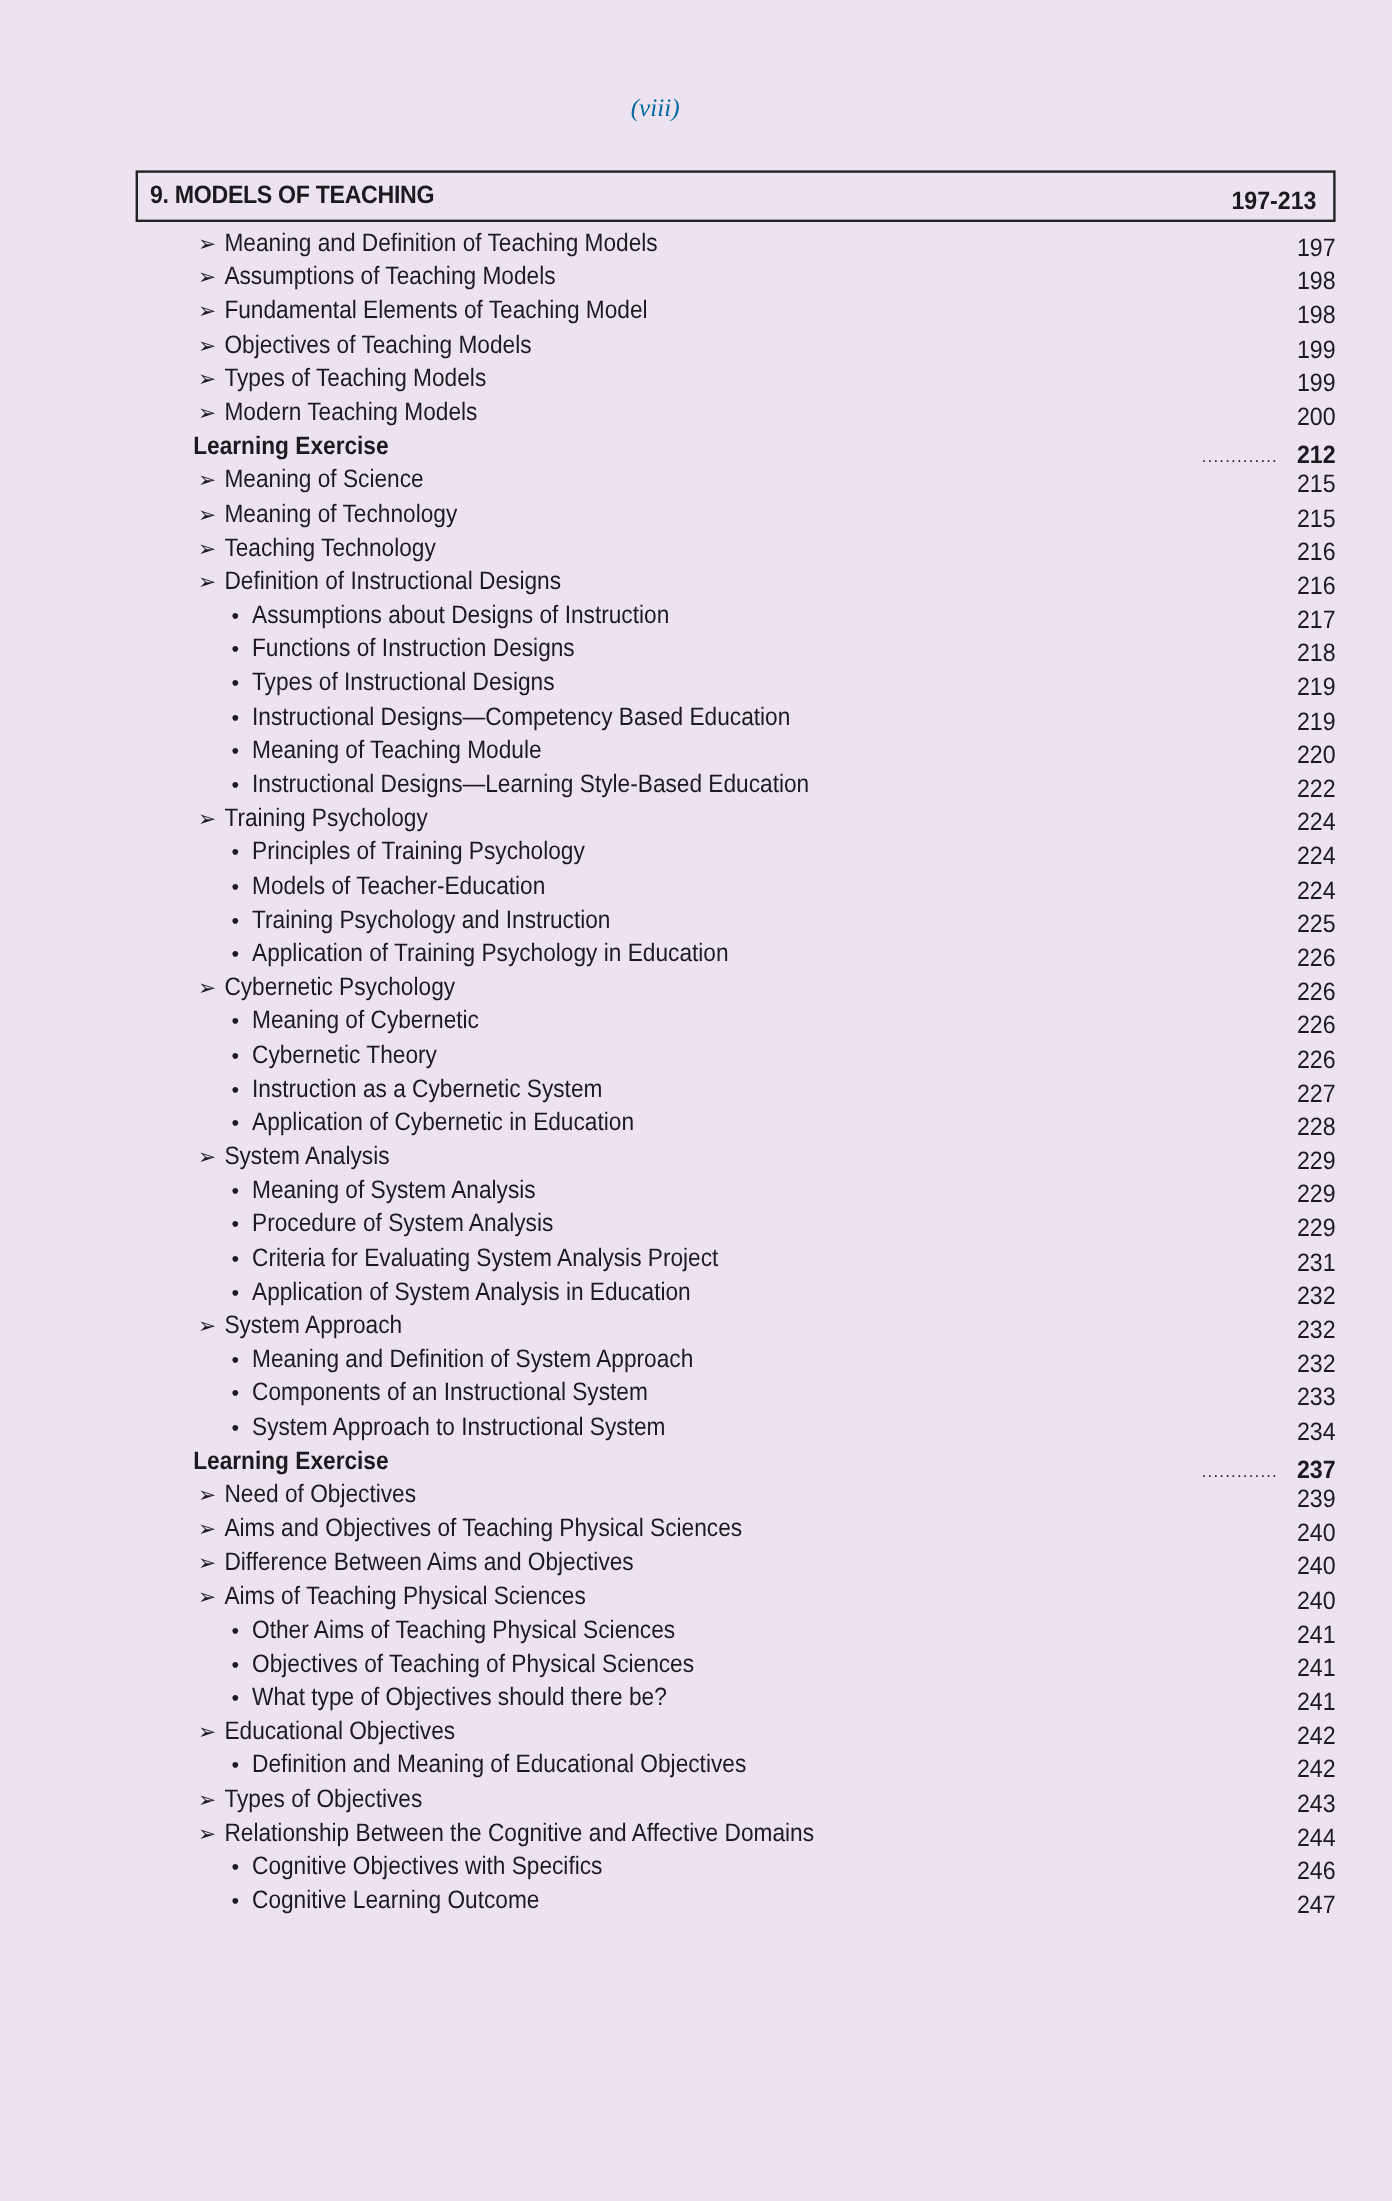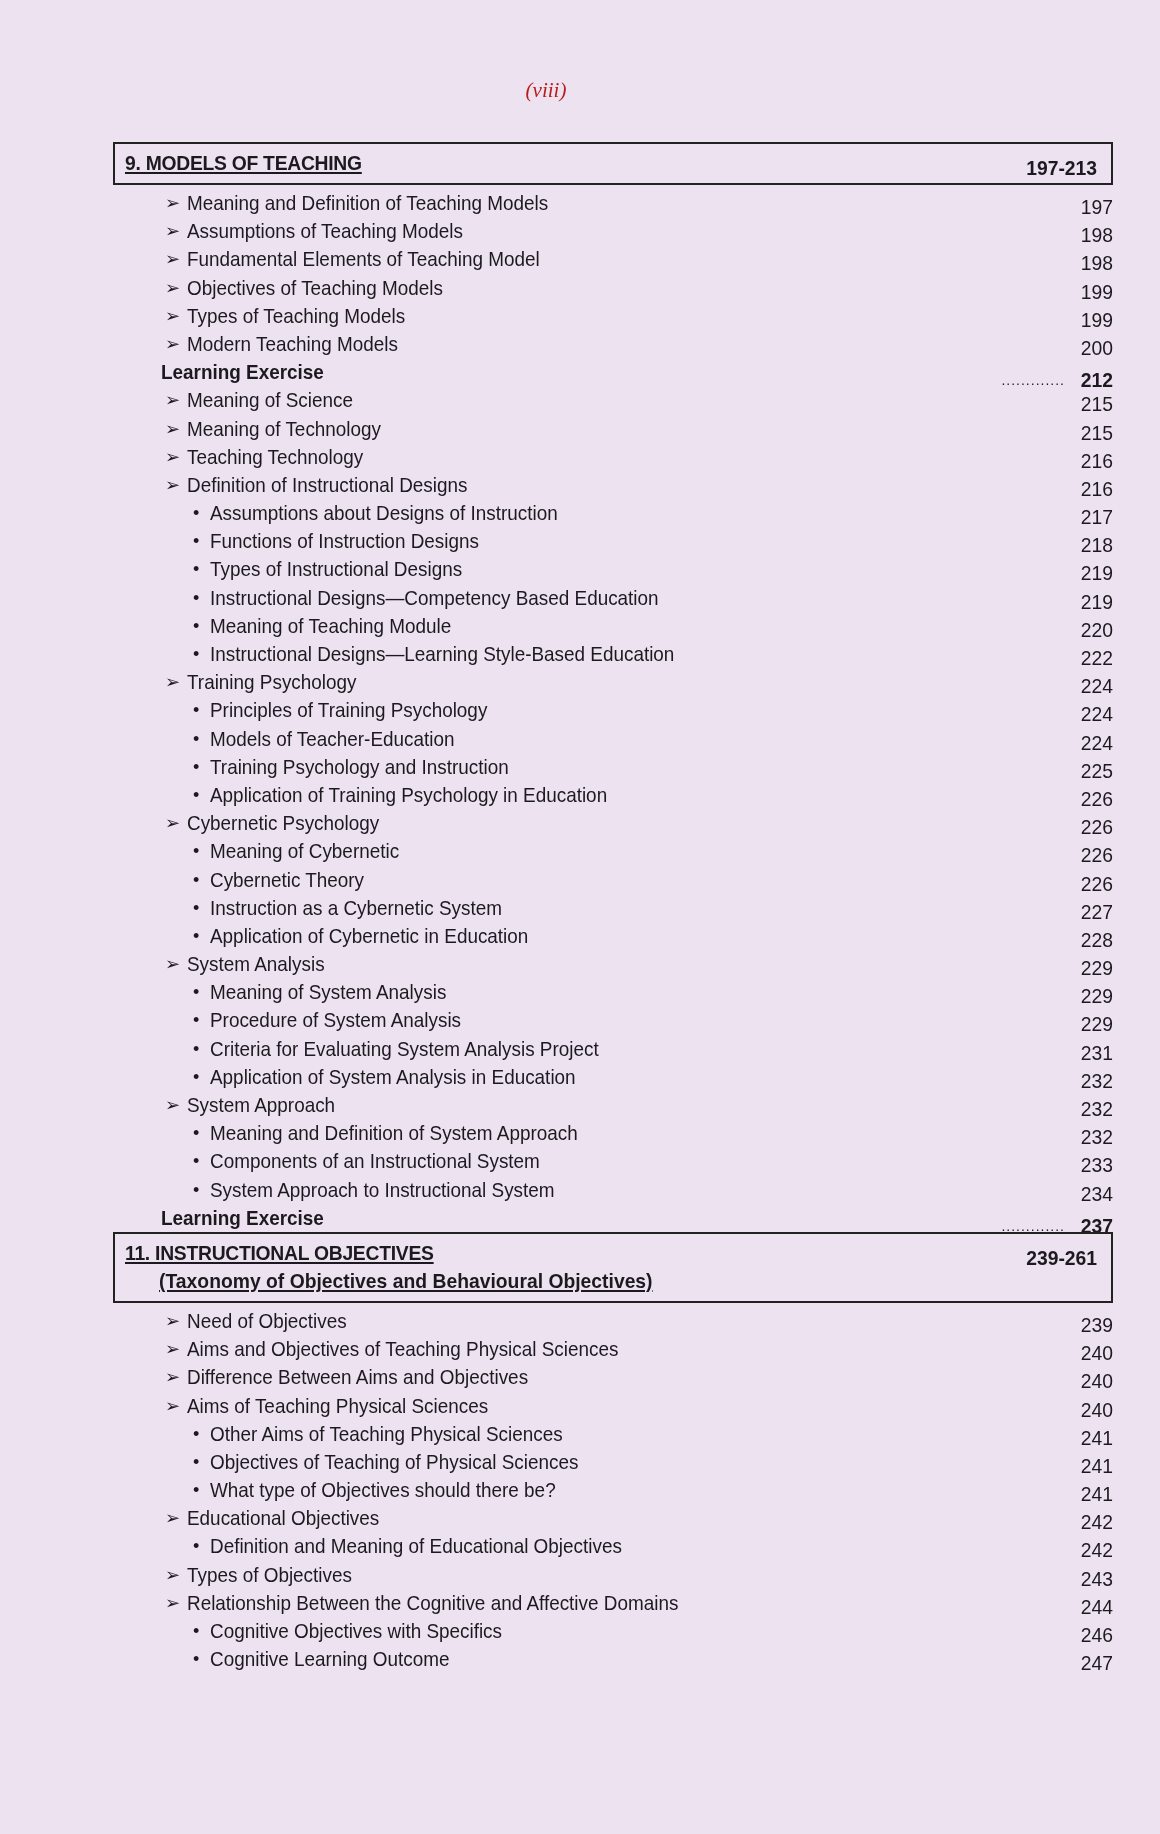--- a/index.html
+++ b/index.html
@@ -5,26 +5,26 @@
   html, body { margin:0; padding:0; }
   body {
     width:1160px; height:1834px; overflow:hidden;
     background:#ede3f0;
     font-family:"Liberation Sans", sans-serif;
     color:#1c1a1f;
     position:relative;
   }
   .page-label {
     position:absolute; top:78px; left:0; width:1092px; text-align:center;
-    font-family:"Liberation Serif", serif; font-style:italic; font-size:21px; color:#b91c1c;
+    font-family:"Liberation Serif", serif; font-style:italic; font-size:21px; color:#0369a1;
   }
   .toc { position:absolute; left:113px; top:142px; width:1000px; }
   .chapter-box {
     border:2.5px solid #222; box-sizing:border-box;
-    position:relative; padding:5px 8px 6px 10px; margin-bottom:4px;text-decoration:underline;
+    position:relative; padding:5px 8px 6px 10px; margin-bottom:4px;
   }
   .chapter-title { font-weight:bold; font-size:21px; letter-spacing:-0.3px; line-height:28px; display:block; transform:scaleX(0.92); transform-origin:left; }
   .chapter-sub { font-weight:bold; font-size:21px; line-height:28px; display:block; padding-left:37px; transform:scaleX(0.92); transform-origin:left; }
   .chapter-range { position:absolute; right:14px; top:12px; font-weight:bold; font-size:21px; transform:scaleX(0.92); transform-origin:right; }
   .entry { position:relative; height:28.2px; font-size:21px; line-height:28px; }
   .entry .txt { position:absolute; white-space:nowrap; transform:scaleX(0.9); transform-origin:left; }
   .entry.l1 .txt { left:74px; }
   .entry.l1 .mk { position:absolute; left:52px; top:0; font-size:18px; }
   .entry.l2 .txt { left:97px; }
   .entry.l2 .mk { position:absolute; left:80px; top:0; font-size:18px; }
@@ -222,25 +222,20 @@
     <div class="entry l2">
       <span class="mk">•</span>
       <span class="txt">System Approach to Instructional System</span>
       <span class="pg">234</span>
     </div>
     <div class="entry ex">
       <span class="txt">Learning Exercise</span>
       <span class="dots">.............</span>
       <span class="pg">237</span>
     </div>
-    <div class="chapter-box">
-      <span class="chapter-title">11.  INSTRUCTIONAL OBJECTIVES</span>
-      <span class="chapter-sub">(Taxonomy of Objectives and Behavioural Objectives)</span>
-      <span class="chapter-range">239-261</span>
-    </div>
     <div class="entry l1">
       <span class="mk">➢</span>
       <span class="txt">Need of Objectives</span>
       <span class="pg">239</span>
     </div>
     <div class="entry l1">
       <span class="mk">➢</span>
       <span class="txt">Aims and Objectives of Teaching Physical Sciences</span>
       <span class="pg">240</span>
     </div>

